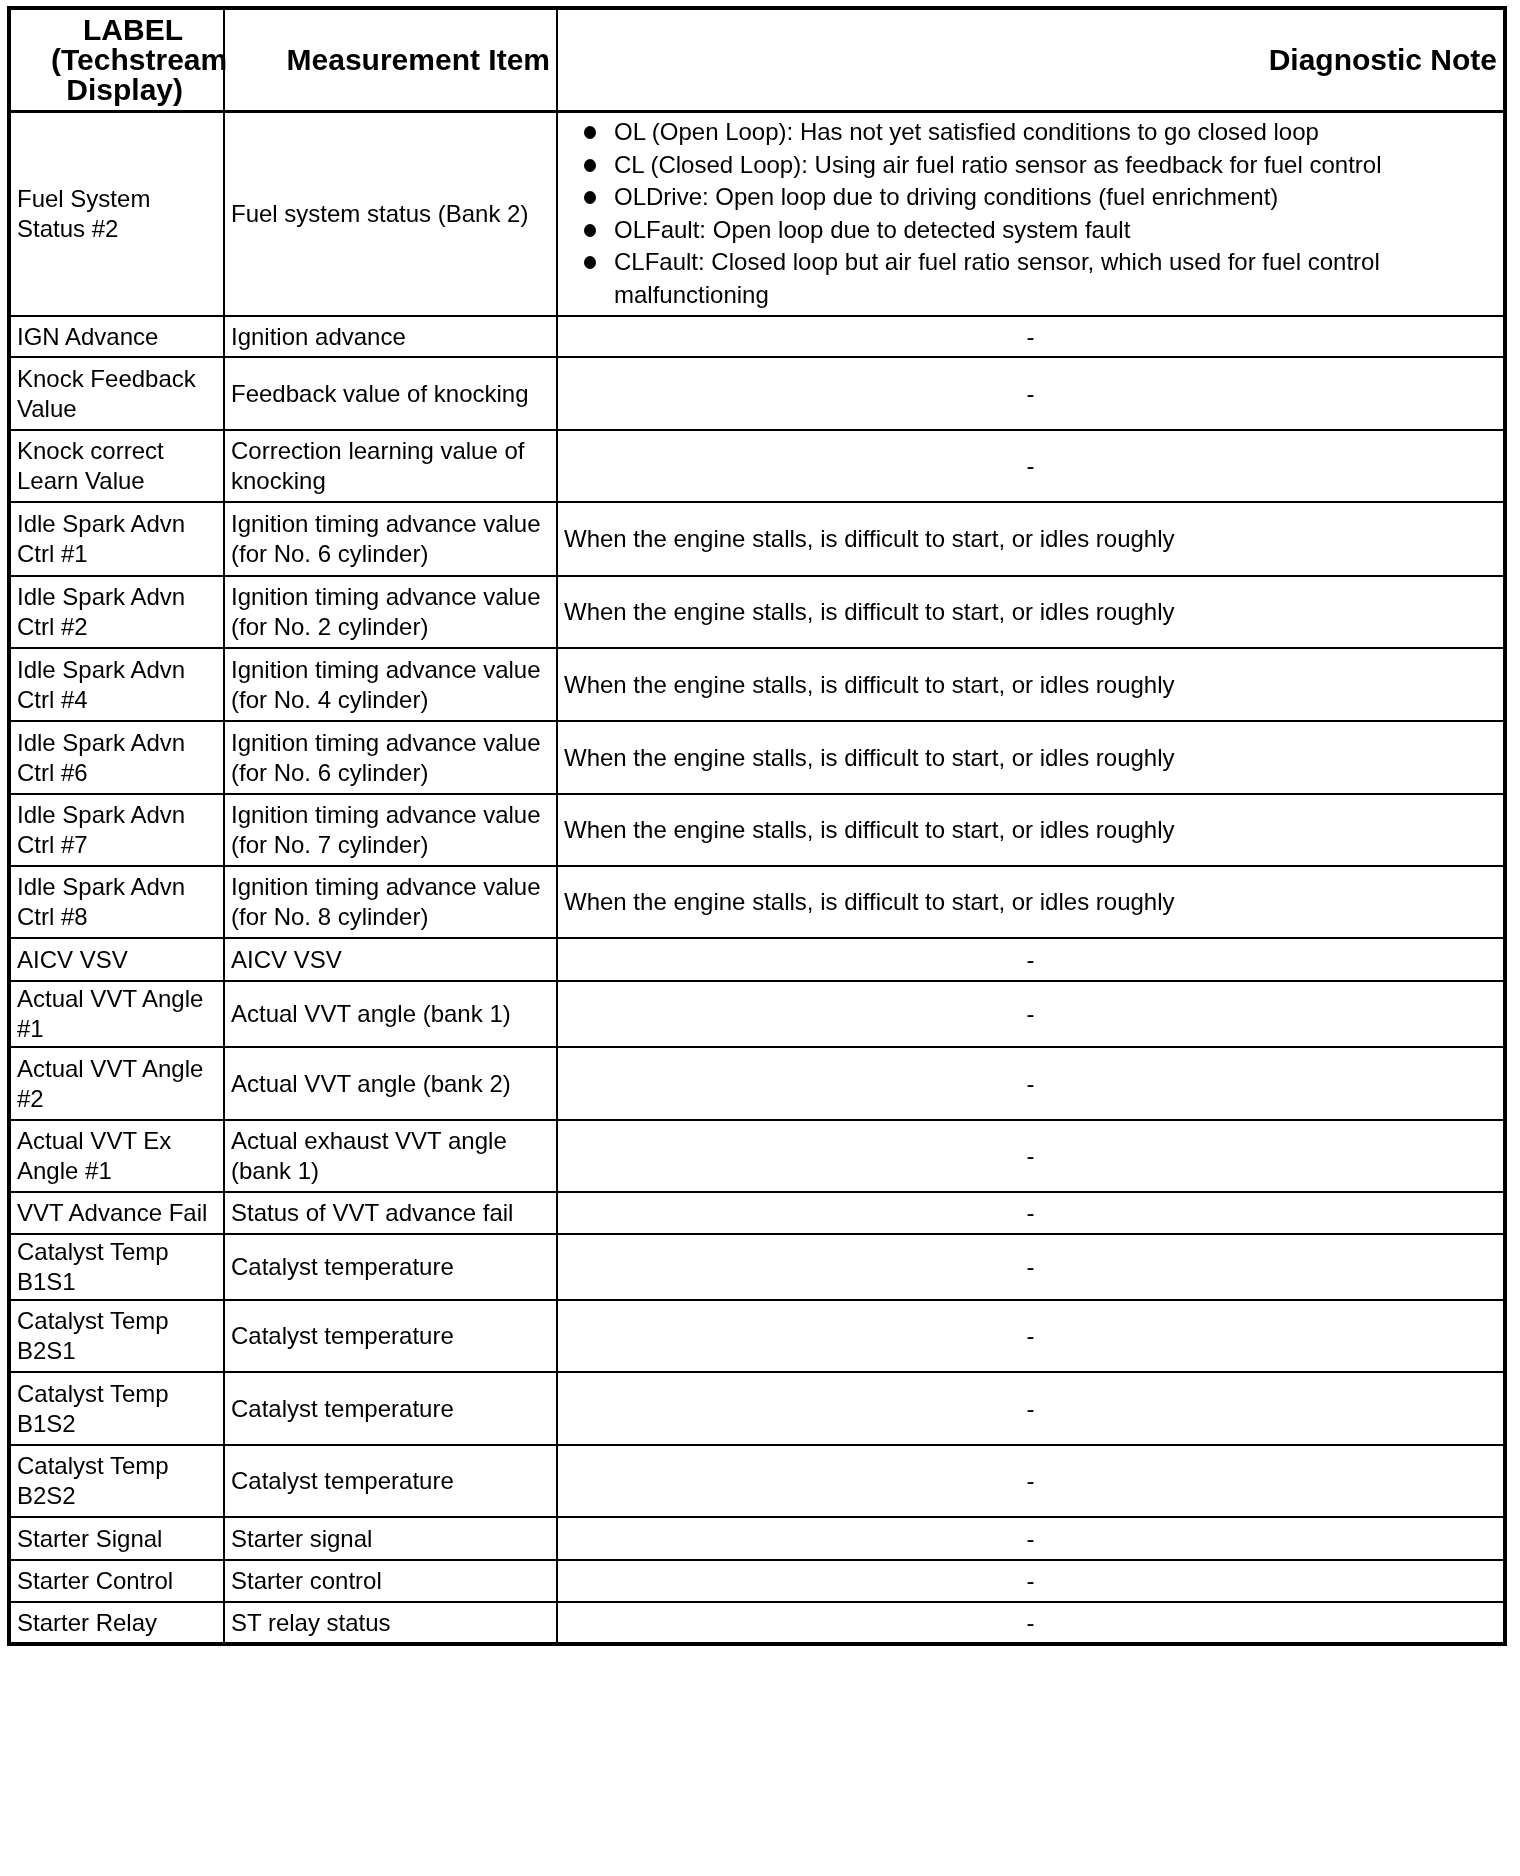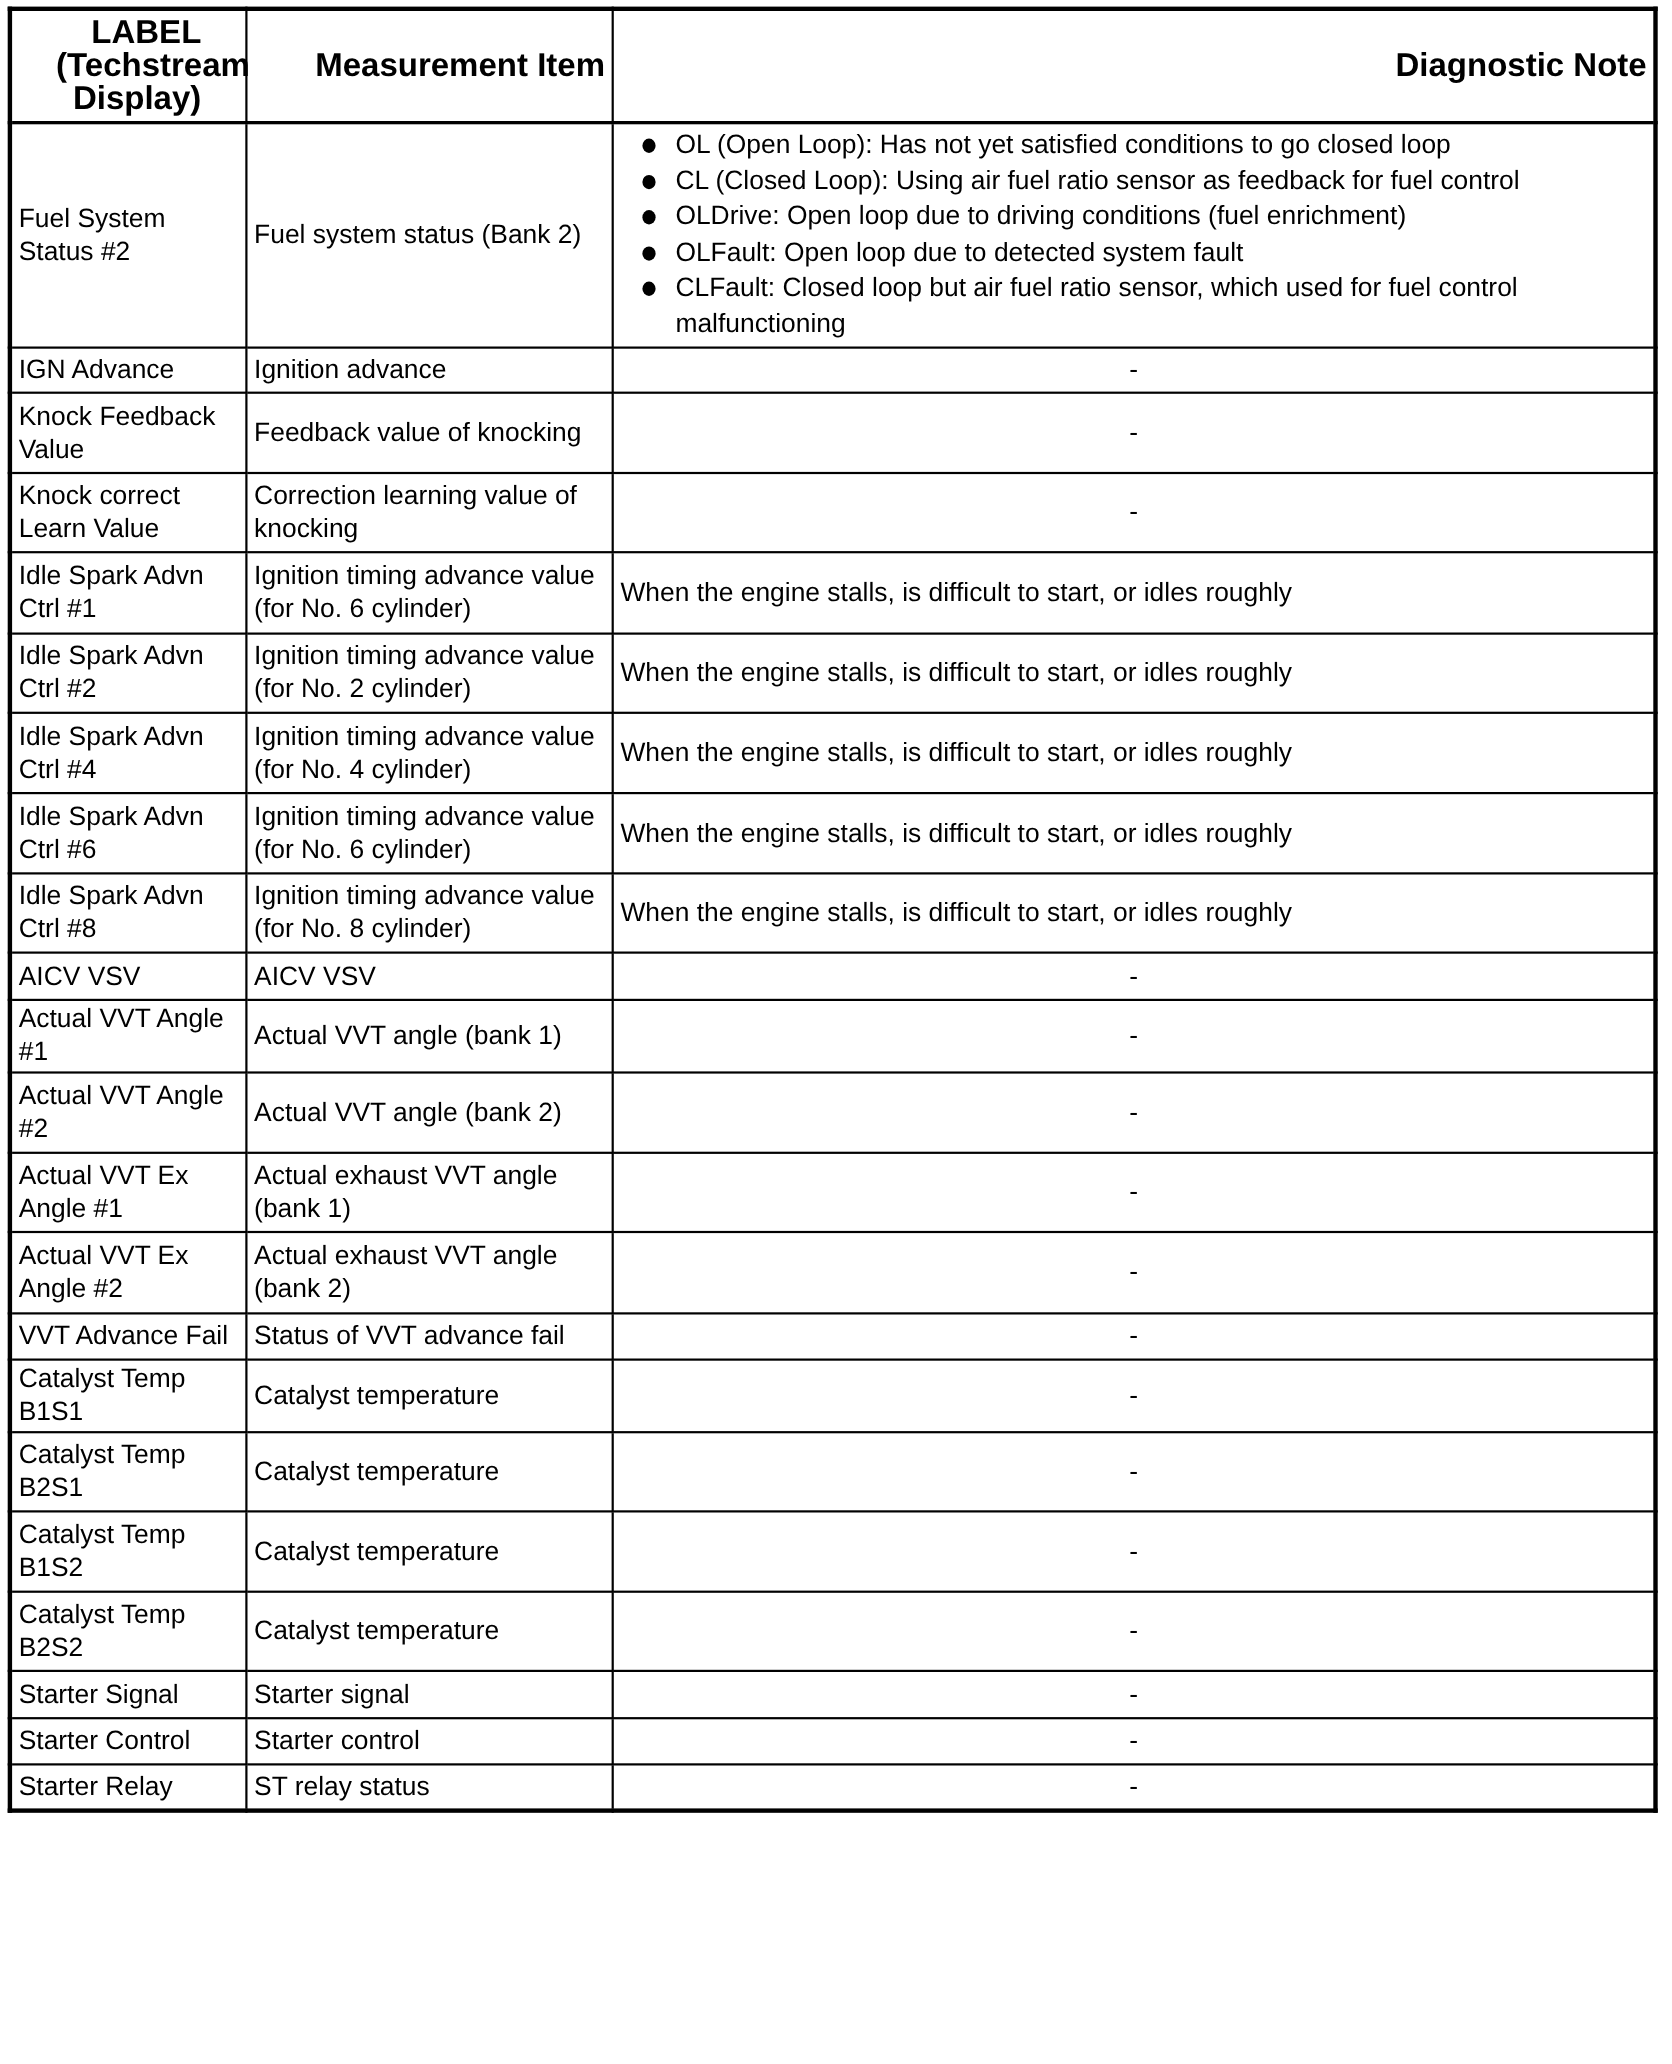--- a/index.html
+++ b/index.html
@@ -79,20 +79,25 @@
         <td>Idle Spark Advn Ctrl #4</td>
         <td>Ignition timing advance value (for No. 4 cylinder)</td>
         <td>When the engine stalls, is difficult to start, or idles roughly</td>
       </tr>
       <tr style="height: 73px;">
         <td>Idle Spark Advn Ctrl #6</td>
         <td>Ignition timing advance value (for No. 6 cylinder)</td>
         <td>When the engine stalls, is difficult to start, or idles roughly</td>
       </tr>
       <tr style="height: 72px;">
+        <td>Idle Spark Advn Ctrl #7</td>
+        <td>Ignition timing advance value (for No. 7 cylinder)</td>
+        <td>When the engine stalls, is difficult to start, or idles roughly</td>
+      </tr>
+      <tr style="height: 72px;">
         <td>Idle Spark Advn Ctrl #8</td>
         <td>Ignition timing advance value (for No. 8 cylinder)</td>
         <td>When the engine stalls, is difficult to start, or idles roughly</td>
       </tr>
       <tr style="height: 43px;">
         <td>AICV VSV</td>
         <td>AICV VSV</td>
         <td class="note-center">-</td>
       </tr>
       <tr style="height: 56px;">
@@ -101,25 +106,20 @@
         <td class="note-center">-</td>
       </tr>
       <tr style="height: 73px;">
         <td>Actual VVT Angle #2</td>
         <td>Actual VVT angle (bank 2)</td>
         <td class="note-center">-</td>
       </tr>
       <tr style="height: 72px;">
         <td>Actual VVT Ex Angle #1</td>
         <td>Actual exhaust VVT angle (bank 1)</td>
-        <td class="note-center">-</td>
-      </tr>
-      <tr style="height: 74px;">
-        <td>Actual VVT Ex Angle #2</td>
-        <td>Actual exhaust VVT angle (bank 2)</td>
         <td class="note-center">-</td>
       </tr>
       <tr style="height: 42px;">
         <td>VVT Advance Fail</td>
         <td>Status of VVT advance fail</td>
         <td class="note-center">-</td>
       </tr>
       <tr style="height: 62px;">
         <td>Catalyst Temp B1S1</td>
         <td>Catalyst temperature</td>

